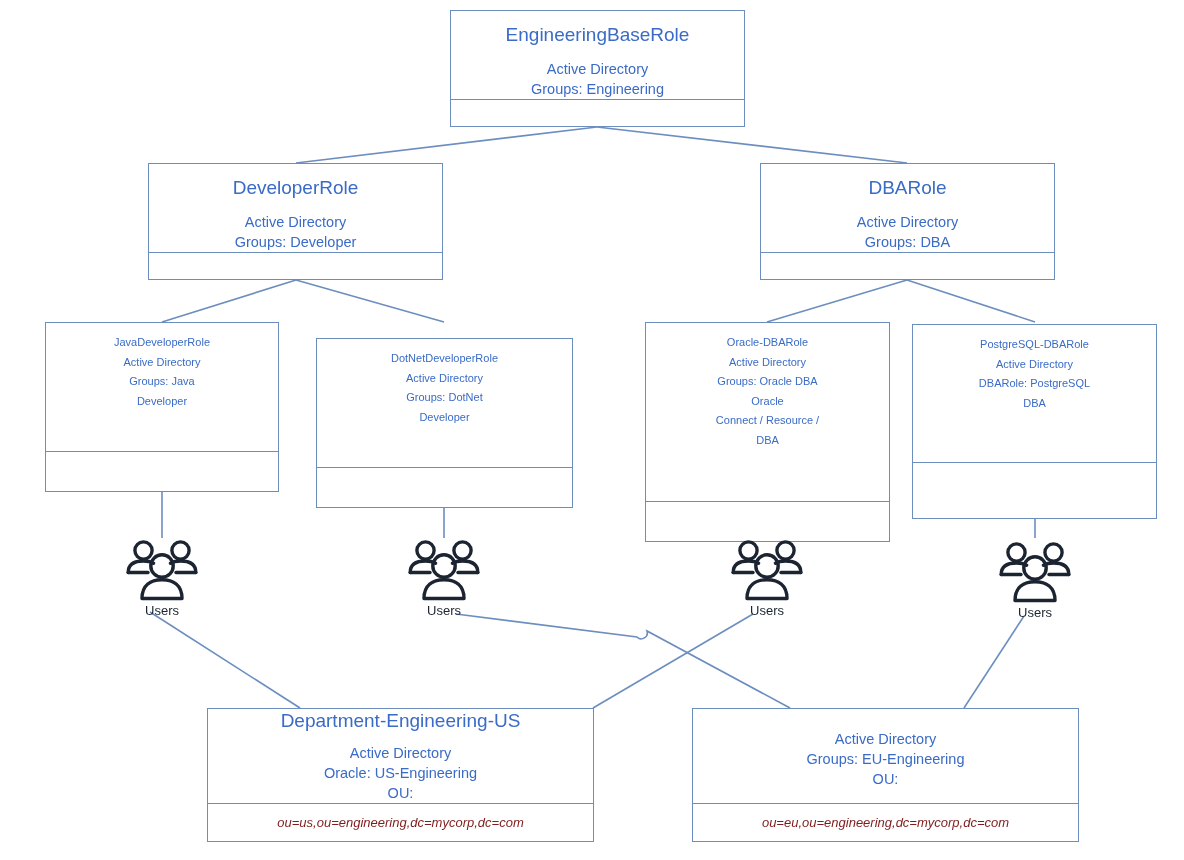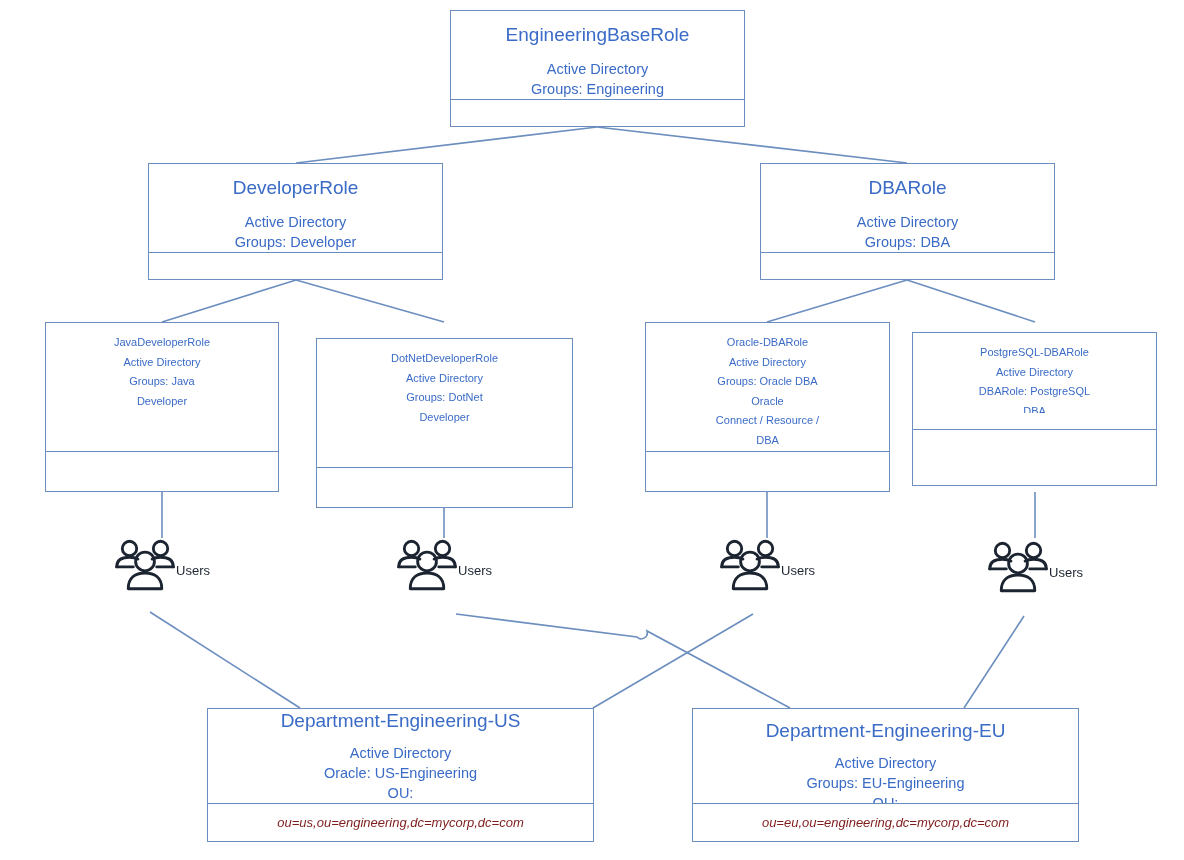--- a/index.html
+++ b/index.html
@@ -73,21 +73,21 @@
   }
   .lower-text {
     font-size: 13px;
     line-height: 17px;
     color: #3a6bc6;
   }
   .users {
     position: absolute;
     width: 96px;
     display: flex;
-    flex-direction: row;
+    flex-direction: column;
     align-items: center;
   }
   .users .glyph { width: 74px; height: 64px; display:block; }
   .users .caption {
     font-size: 13px;
     line-height: 15px;
     color: #1b2430;
     margin-top: 1px;
     font-family: "Liberation Sans", sans-serif;
   }
@@ -166,34 +166,34 @@
     <div class="upper" style="padding-top:10px;">
       <div class="role-all">DotNetDeveloperRole</div>
       <div class="role-all">Active Directory</div>
       <div class="role-all">Groups: DotNet</div>
       <div class="role-all">Developer</div>
     </div>
     <div class="divider"></div>
     <div class="lower lower-text" style="height:39px;"></div>
   </div>
 
-  <div class="node" style="left:645px; top:322px; width:245px; height:170px;">
+  <div class="node" style="left:645px; top:322px; width:245px; height:220px;">
     <div class="upper" style="padding-top:10px;">
       <div class="role-all">Oracle-DBARole</div>
       <div class="role-all">Active Directory</div>
       <div class="role-all">Groups: Oracle DBA</div>
       <div class="role-all">Oracle</div>
       <div class="role-all">Connect / Resource /</div>
       <div class="role-all">DBA</div>
     </div>
     <div class="divider"></div>
     <div class="lower lower-text" style="height:39px;"></div>
   </div>
 
-  <div class="node" style="left:912px; top:332px; width:245px; height:154px;gap:16px;">
+  <div class="node" style="left:912px; top:324px; width:245px; height:195px;gap:16px;">
     <div class="upper" style="padding-top:10px;">
       <div class="role-all">PostgreSQL-DBARole</div>
       <div class="role-all">Active Directory</div>
       <div class="role-all">DBARole: PostgreSQL</div>
       <div class="role-all">DBA</div>
     </div>
     <div class="divider"></div>
     <div class="lower lower-text" style="height:39px;"></div>
   </div>
 
@@ -203,21 +203,20 @@
       <div class="role-sub" style="margin-top:10px;">Active Directory</div>
       <div class="role-sub">Oracle: US-Engineering</div>
       <div class="role-sub">OU:</div>
     </div>
     <div class="divider"></div>
     <div class="lower lower-text" style="height:37px;">ou=us,ou=engineering,dc=mycorp,dc=com</div>
   </div>
 
   <div class="node" style="left:692px; top:708px; width:387px; height:134px;">
     <div class="upper" style="padding-top:10px;">
-      <div class="role-title-lg">Department-Engineering-EU</div>
       <div class="role-sub" style="margin-top:10px;">Active Directory</div>
       <div class="role-sub">Groups: EU-Engineering</div>
       <div class="role-sub">OU:</div>
     </div>
     <div class="divider"></div>
     <div class="lower lower-text" style="height:37px;">ou=eu,ou=engineering,dc=mycorp,dc=com</div>
   </div>
 
   <div class="users" style="left:114px; top:538px;">
     <span class="glyph">

